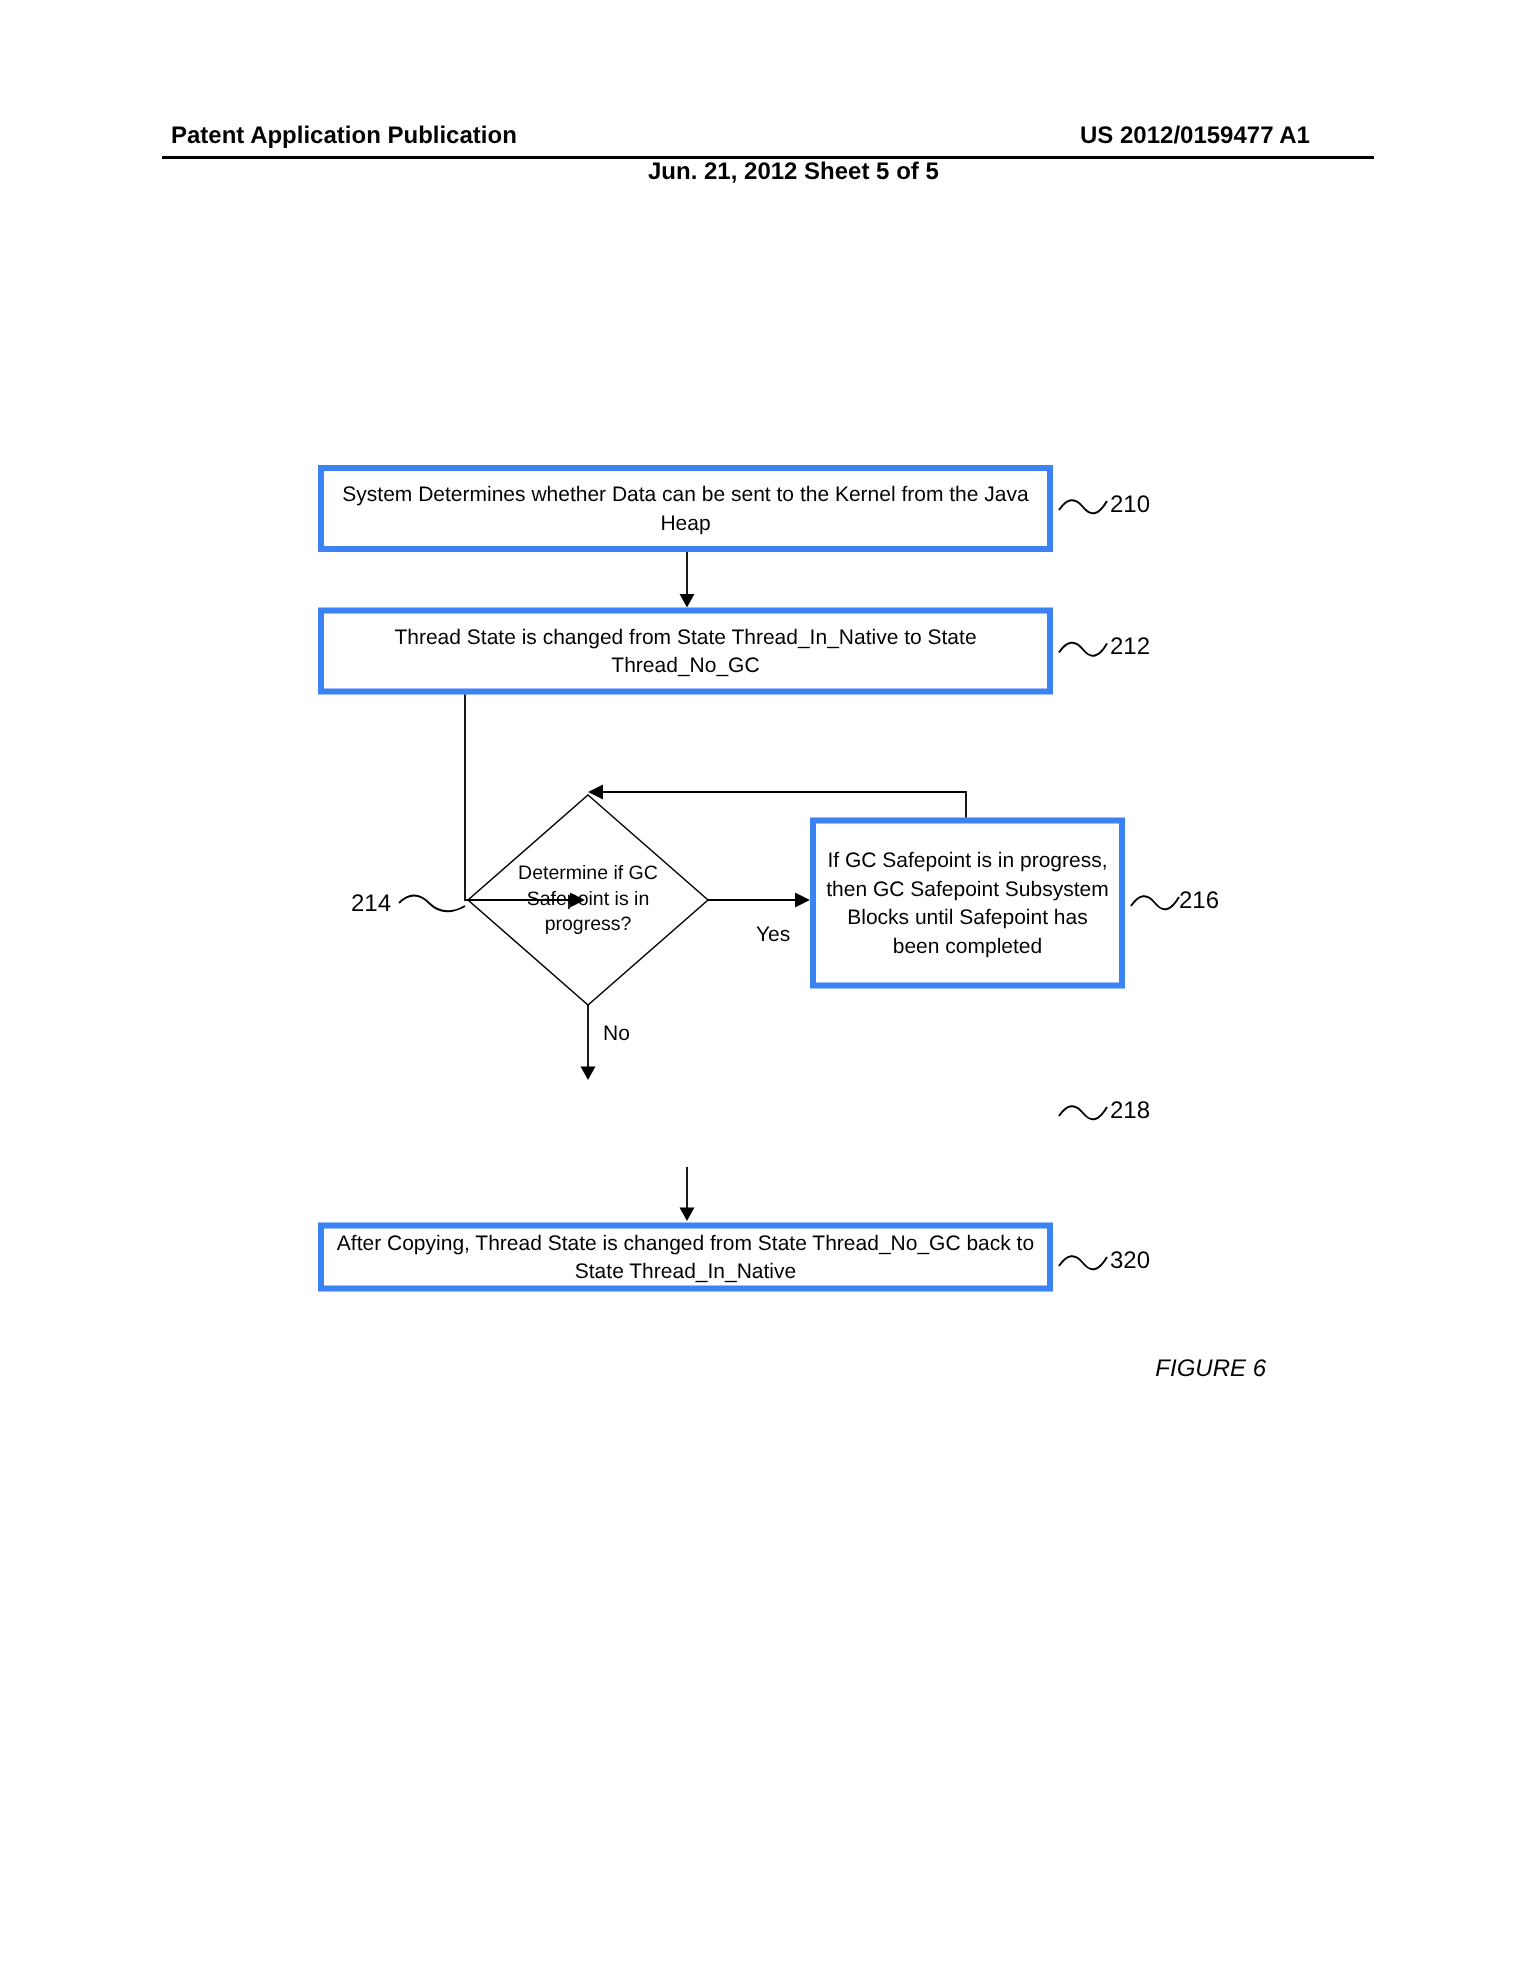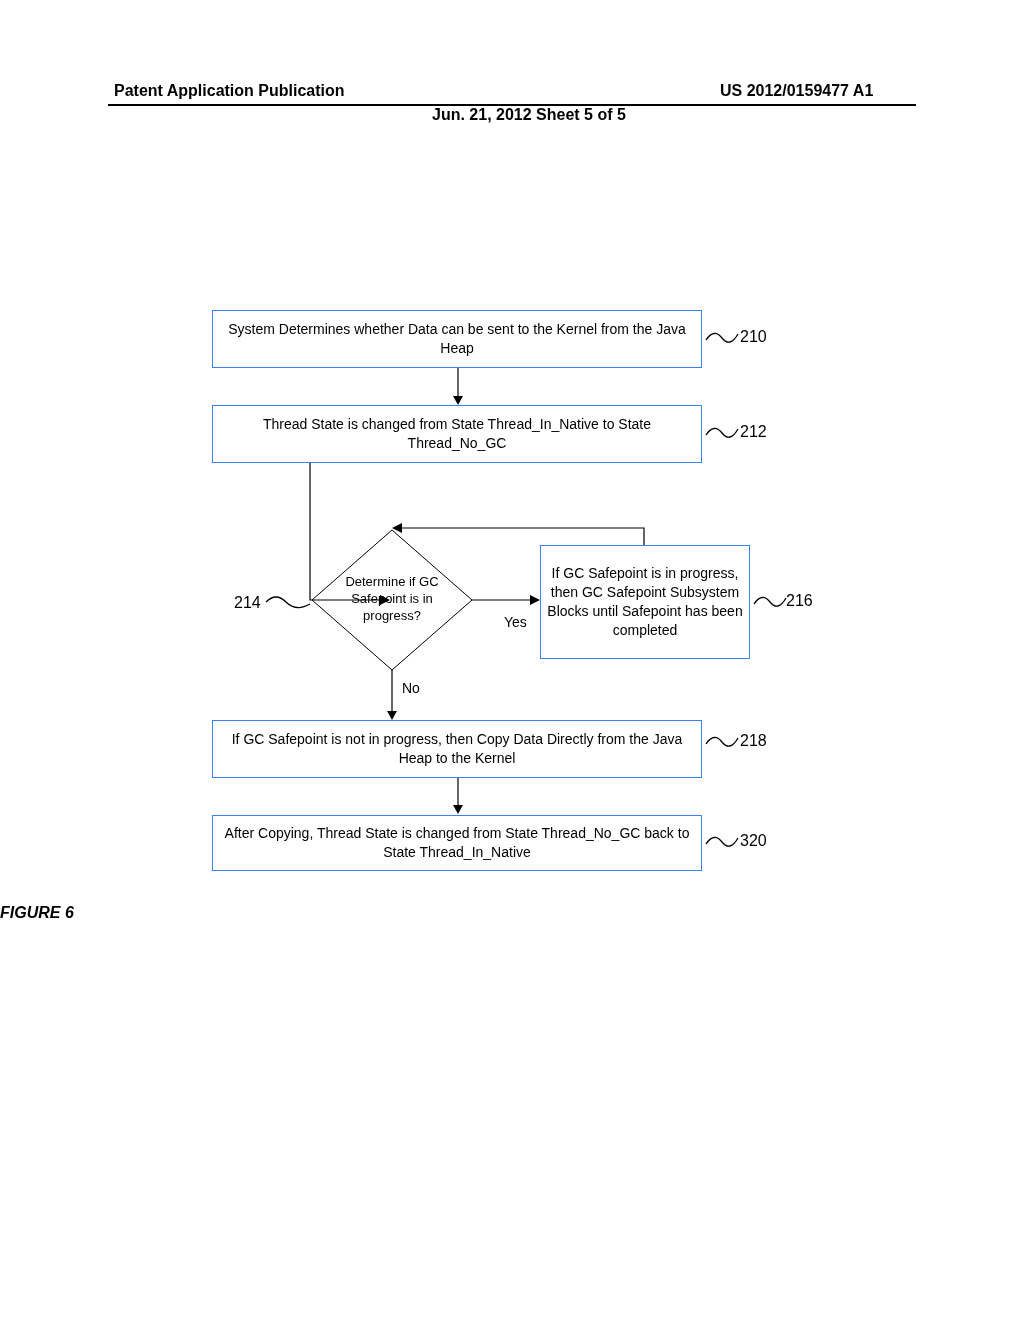--- a/index.html
+++ b/index.html
@@ -7,45 +7,45 @@
   .page { position: relative; width: 1024px; height: 1320px; }
   .header { position: absolute; top: 82px; left: 0; width: 1024px; }
   .header-line { position: absolute; top: 22px; left: 108px; width: 808px; border-top: 2px solid #000; }
   .hdr-text { position: absolute; font-size: 16px; font-weight: bold; }
   .hdr-left { left: 114px; top: 0; }
   .hdr-center { left: 432px; top: 0; margin-top: 24px; }
   .hdr-right { left: 720px; top: 0; }
 
   .content { position: absolute; top: 310px; left: 0; width: 1024px; height: 630px; }
 
-  .box { position: absolute; border: 1px solid #3b82f6; background: #fff; font-size: 14px; text-align: center; display: flex; align-items: center; justify-content: center; padding: 6px; line-height: 1.35; }
+  .box { position: absolute; border: 4px solid #3b82f6; background: #fff; font-size: 14px; text-align: center; display: flex; align-items: center; justify-content: center; padding: 6px; line-height: 1.35; }
 
   .box210 { left: 212px; top: 0; width: 490px; height: 58px; }
   .box212 { left: 212px; top: 95px; width: 490px; height: 58px; }
   .box216 { left: 540px; top: 235px; width: 210px; height: 114px; }
   .box218 { left: 212px; top: 410px; width: 490px; height: 58px; }
-  .box220 { left: 212px; top: 505px; width: 490px; height: 56px; }
+  .box220 { left: 212px; top: 505px; width: 490px; height: 46px; }
 
   .diamond-wrap { position: absolute; left: 312px; top: 220px; width: 160px; height: 140px; }
   .diamond-svg { position: absolute; inset: 0; }
   .diamond-text { position: absolute; left: 10px; top: 44px; width: 140px; font-size: 13px; text-align: center; line-height: 1.3; }
 
   .ref { position: absolute; font-size: 16px; }
   .ref210 { left: 740px; top: 18px; }
   .ref212 { left: 740px; top: 113px; }
   .ref214 { left: 234px; top: 284px; }
   .ref216 { left: 786px; top: 282px; }
   .ref218 { left: 740px; top: 422px; }
   .ref220 { left: 740px; top: 522px; }
 
   .lbl { position: absolute; font-size: 14px; }
   .lbl-yes { left: 504px; top: 304px; }
   .lbl-no { left: 402px; top: 370px; }
 
-  .figcap { position: absolute; left: 0; top: 594px; width: 844px; text-align: left; font-size: 16px; font-weight: bold; font-style: italic; }
+  .figcap { position: absolute; left: 0; top: 594px; width: 844px; text-align: right; font-size: 16px; font-weight: normal; font-style: italic; }
 
   svg { position: absolute; overflow: visible; }
   .tilde { position: absolute; }
 </style>
 </head>
 <body>
 
 <div class="page">
 
   <div class="header">
@@ -53,21 +53,20 @@
     <div class="hdr-text hdr-left">Patent Application Publication</div>
     <div class="hdr-text hdr-center">Jun. 21, 2012   Sheet 5 of 5</div>
     <div class="hdr-text hdr-right">US 2012/0159477 A1</div>
   </div>
 
   <div class="content">
 
     <div class="box box210">System Determines whether Data can be sent to the Kernel from the Java Heap</div>
     <div class="box box216">If GC Safepoint is in progress, then GC Safepoint Subsystem Blocks until Safepoint has been completed</div>
     <div class="box box212">Thread State is changed from State Thread_In_Native to State Thread_No_GC</div>
-    <div class="box box218">If GC Safepoint is not in progress, then Copy Data Directly from the Java Heap to the Kernel</div>
     <div class="box box220">After Copying, Thread State is changed from State Thread_No_GC back to State Thread_In_Native</div>
 
     <div class="diamond-wrap">
       <svg class="diamond-svg" width="160" height="140">
         <polygon points="80,0 160,70 80,140 0,70" fill="#fff" stroke="#000" stroke-width="1"></polygon>
       </svg>
       <div class="diamond-text">Determine if GC Safepoint is in progress?</div>
     </div>
 
     <svg style="left:452px; top:58px;" width="12" height="40">

